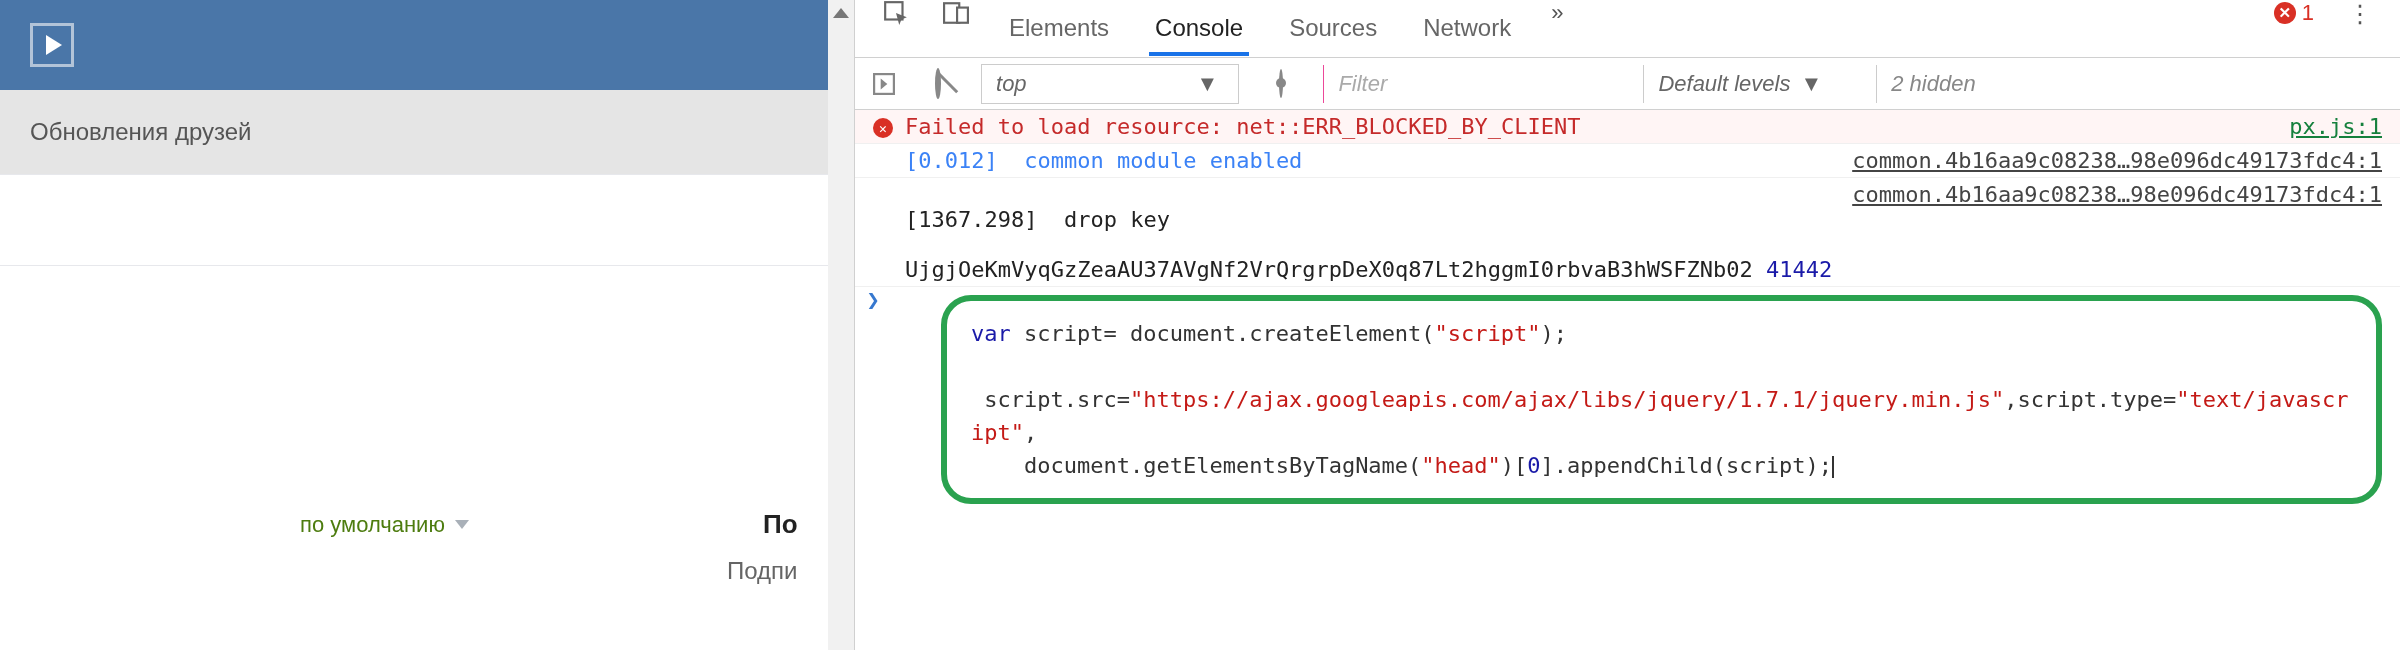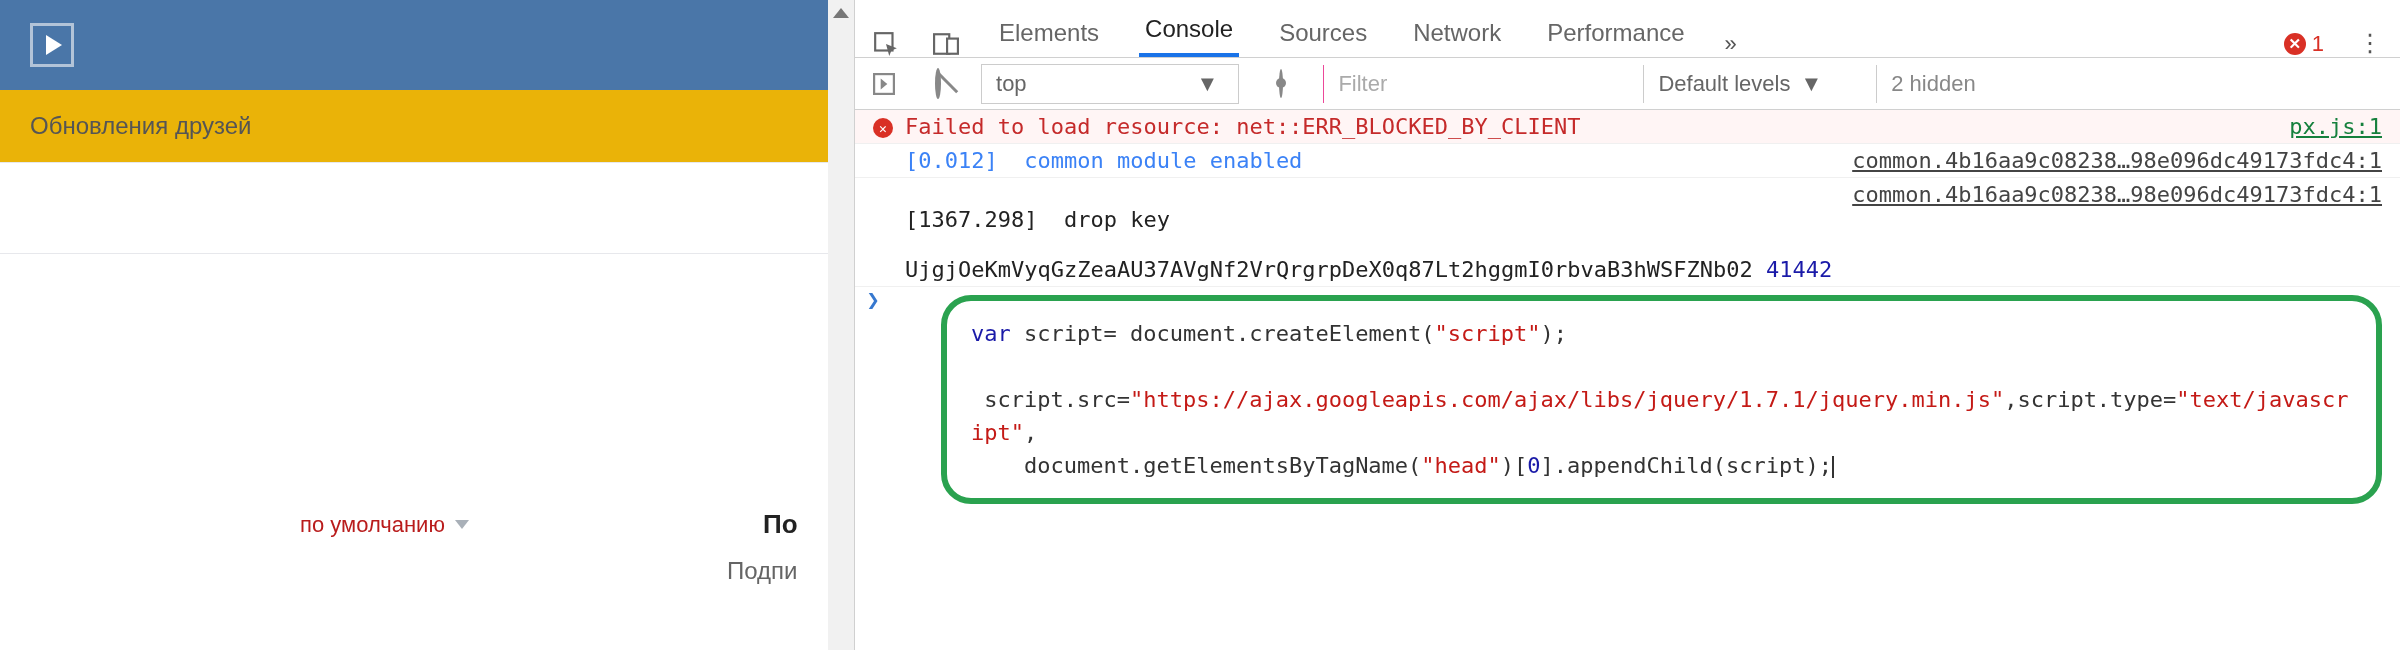--- a/index.html
+++ b/index.html
@@ -1,41 +1,41 @@
 <!DOCTYPE html>
 <html><head>
 <meta charset="utf-8">
 <style>
   * { margin: 0; padding: 0; box-sizing: border-box; }
   body { font-family: "Segoe UI", Arial, sans-serif; font-size: 20px; width: 2400px; height: 650px; overflow: hidden; display: flex; color: #333; }
   .left-pane { width: 875px; background: #f7f8fa; height: 100%; display: flex; flex-direction: column; }
   .vk-header { height: 90px; background: #4a76a8; display: flex; align-items: center; padding-left: 30px; }
   .play-icon-box { width: 44px; height: 44px; border: 3px solid #b3c4d8; display: flex; align-items: center; justify-content: center; }
   .play-triangle { width: 0; height: 0; border-left: 16px solid #fff; border-top: 10px solid transparent; border-bottom: 10px solid transparent; margin-left: 4px; }
-  .feed-title { background: #eab308; padding: 22px 30px; font-size: 24px; color: #555; border-bottom: 1px solid #e7e8ec; }
+  .feed-title { background: #e5e5e5; padding: 28px 30px; font-size: 24px; color: #555; border-bottom: 1px solid #e7e8ec; }
   .feed-body { flex: 1; background: #fff; position: relative; }
   .divider1 { height: 1px; background: #e7e8ec; margin-top: 90px; }
   .bottom-row { position: absolute; left: 0; right: 0; bottom: 110px; display: flex; align-items: center; justify-content: space-between; padding: 0 30px 0 300px; }
-  .sort-default { color: #b91c1c; font-size: 22px; display: flex; align-items: center; gap: 10px; }
+  .sort-default { color: #4d7c0f; font-size: 22px; display: flex; align-items: center; gap: 10px; }
   .chevron-down { width: 0; height: 0; border-left: 7px solid transparent; border-right: 7px solid transparent; border-top: 9px solid #a9b0b8; }
   .cut-heading { font-size: 26px; font-weight: bold; color: #222; }
   .cut-sub { position: absolute; right: 30px; bottom: 65px; font-size: 24px; color: #656565; text-align: center; }
   .scroll-gutter { width: 28px; background: #f1f1f1; position: relative; }
   .scroll-arrow { width: 0; height: 0; border-left: 8px solid transparent; border-right: 8px solid transparent; border-bottom: 10px solid #777; position: absolute; top: 8px; left: 50%; transform: translateX(-50%); }
 
   .devtools { flex: 1; height: 100%; border-left: 1px solid #d0d0d0; display: flex; flex-direction: column; background: #fff; }
-  .dt-tabs { height: 58px; display: flex; align-items: flex-end; border-bottom: 1px solid #d0d0d0; padding: 0 18px; gap: 34px; color: #666; font-size: 24px; }
+  .dt-tabs { height: 58px; display: flex; align-items: flex-start; border-bottom: 1px solid #d0d0d0; padding: 0 28px; gap: 34px; color: #666; font-size: 24px; }
   .dt-tab { padding: 14px 6px 10px 6px; }
   .dt-tab.active { color: #222; border-bottom: 4px solid #1a73e8; }
   .dt-icon { display: flex; align-items: center; justify-content: center; }
   .chev-dbl { font-size: 22px; color: #555; letter-spacing: -4px; }
   .err-pill { display: flex; align-items: center; gap: 6px; font-size: 22px; color: #d93025; }
   .err-dot { width: 22px; height: 22px; background: #d93025; border-radius: 50%; display: flex; align-items: center; justify-content: center; color: #fff; font-size: 15px; font-weight: bold; }
   .kebab { font-size: 24px; color: #555; }
-  .dt-toolbar { height: 52px; border-bottom: 1px solid #d0d0d0; display: flex; align-items: center; padding: 0 18px; gap: 40px; color: #666; font-size: 22px; }
+  .dt-toolbar { height: 52px; border-bottom: 1px solid #d0d0d0; display: flex; align-items: center; padding: 0 18px; gap: 40px; color: #666; font-size: 22px; font-style: italic; }
   .tb-btn { color: #888; }
   .ctx-select { border: 1px solid #ccc; padding: 6px 20px 6px 14px; display: flex; align-items: center; gap: 170px; }
   .tb-filter { border-left: 1px solid #ec4899; padding: 6px 14px; color: #aaa; width: 280px; }
   .tb-levels { border-left: 1px solid #ccc; padding: 6px 14px; display: flex; align-items: center; gap: 10px; }
   .tb-hidden { border-left: 1px solid #ccc; padding: 6px 14px; color: #888; }
 
   .log-area { flex: 1; font-family: Menlo, Consolas, monospace; font-size: 22px; overflow: hidden; }
   .log-row { display: flex; align-items: flex-start; padding: 4px 18px; border-bottom: 1px solid #f0f0f0; }
   .log-row.error { background: #fff5f5; color: #c52a2a; }
   .log-row.error .src { color: #15803d; text-decoration: underline; }
@@ -97,21 +97,20 @@
     <span class="dt-icon">
       <svg width="26" height="26" viewBox="0 0 24 24">
           <rect x="1" y="3" width="14" height="18" fill="none" stroke="#666" stroke-width="2"></rect>
           <rect x="13" y="7" width="10" height="14" fill="#fff" stroke="#666" stroke-width="2"></rect>
         </svg>
     </span>
     <span class="dt-tab">Elements</span>
     <span class="dt-tab active">Console</span>
     <span class="dt-tab">Sources</span>
     <span class="dt-tab">Network</span>
-    <span class="dt-tab">Performance</span>
     <span class="chev-dbl">»</span>
     <span style="flex:1"></span>
     <span class="err-pill">
       <span class="err-dot">✕</span>
       <span>1</span>
     </span>
     <span class="kebab">⋮</span>
   </div>
 
   <div class="dt-toolbar">

